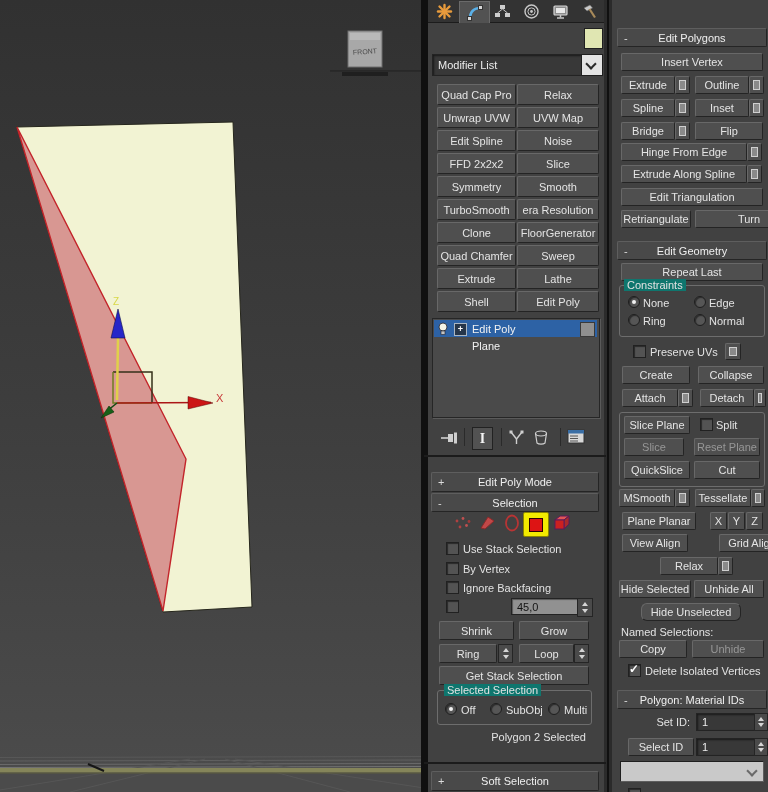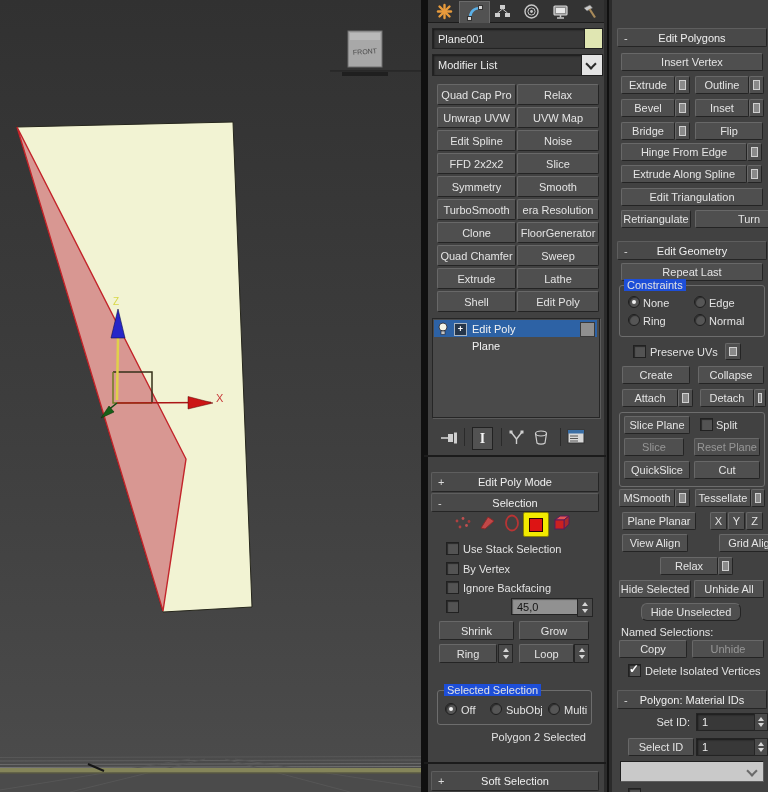--- a/index.html
+++ b/index.html
@@ -48,21 +48,21 @@
         border-top:4px solid #d5d5d5;}
   
   .cb{width:11px;height:11px;background:#535353;border:1px solid #212121;
       box-shadow:inset 1px 1px 1px rgba(0,0,0,.5);}
   .cb.on::after{content:"\2713";position:absolute;left:0px;top:-3px;color:#ffffff;font-size:12px;font-weight:bold;}
   .radio{width:10px;height:10px;border-radius:50%;background:#565656;border:1px solid #1e1e1e;
       box-shadow:inset 1px 1px 1px rgba(0,0,0,.5);}
   .radio.on::after{content:"";position:absolute;left:3px;top:3px;width:4px;height:4px;border-radius:50%;background:#f2f2f2;}
   .lbl{color:#e2e2e2;white-space:nowrap;}
   .grp{border:1px solid #6d6d6d;border-radius:3px;}
-  .grplbl{background:#1d4ed8;padding:0 3px;color:#e2e2e2;white-space:nowrap;}
+  .grplbl{background:#0f766e;padding:0 3px;color:#e2e2e2;white-space:nowrap;}
   .chev{width:6px;height:6px;border-right:2px solid #2a2a2a;border-bottom:2px solid #2a2a2a;transform:rotate(45deg);}
   
   .soActive{background:#f2ea00;border:1px solid #8a8400;border-radius:2px;
       display:flex;align-items:center;justify-content:center;}
   .stackrow{display:flex;align-items:center;color:#f2f2f2;}
 </style>
 </head>
 <body>
 
 <div id="app">
@@ -160,21 +160,20 @@
       </svg>
     </div>
     <div class="abs tab" style="left:147px;top:1px;">
       <svg width="17" height="17">
         <path d="M3,5 L9,2 L11.5,5 L6,8 Z" fill="#c9c9c9" stroke="#6a6a6a" stroke-width="0.6"></path>
         <line x1="8.5" y1="6" x2="14" y2="14.5" stroke="#a88a5a" stroke-width="2.2"></line>
       </svg>
     </div>
   </div>
 
-  <div class="abs field" style="left:432px;top:28px;width:148px;height:19px;">Plane001</div>
   <div class="abs" style="left:584px;top:28px;width:17px;height:19px;background:#e0e6b2;border:1px solid #1f1f1f;"></div>
 
   <div class="abs field" style="left:432px;top:54px;width:149px;height:20px;">Modifier List</div>
   <div class="abs" style="left:581px;top:54px;width:20px;height:20px;background:#e4e4e4;border:1px solid #1f1f1f;">
     <span class="abs chev" style="left:5px;top:5px;"></span>
   </div>
 
   <div class="abs btn" style="left:437px;top:84px;width:77px;height:19px;">Quad Cap Pro</div>
   <div class="abs btn" style="left:517px;top:84px;width:80px;height:19px;">Relax</div>
   <div class="abs btn" style="left:437px;top:107px;width:77px;height:19px;">Unwrap UVW</div>
@@ -292,20 +291,21 @@
   <div class="abs btn" style="left:439px;top:644px;width:56px;height:17px;">Ring</div>
   <div class="abs spin" style="left:498px;top:644px;width:13px;height:17px;">
     <span class="tri-up"></span>
     <span class="tri-dn"></span>
   </div>
   <div class="abs btn" style="left:519px;top:644px;width:53px;height:17px;">Loop</div>
   <div class="abs spin" style="left:574px;top:644px;width:13px;height:17px;">
     <span class="tri-up"></span>
     <span class="tri-dn"></span>
   </div>
+  <div class="abs btn" style="left:439px;top:666px;width:148px;height:17px;">Get Stack Selection</div>
 
   <div class="abs grp" style="left:437px;top:690px;width:153px;height:33px;"></div>
   <span class="abs grplbl" style="left:444px;top:684px;">Selected Selection</span>
   <span class="abs radio on" style="left:445px;top:703px;"></span>
   <span class="abs lbl" style="left:461px;top:704px;">Off</span>
   <span class="abs radio" style="left:490px;top:703px;"></span>
   <span class="abs lbl" style="left:506px;top:704px;">SubObj</span>
   <span class="abs radio" style="left:548px;top:703px;"></span>
   <span class="abs lbl" style="left:564px;top:704px;">Multi</span>
 
@@ -319,21 +319,21 @@
 
   <div class="abs hdr" style="left:617px;top:28px;width:148px;height:17px;">
     <span class="hs">-</span>
     <span class="ht">Edit Polygons</span>
   </div>
   <div class="abs btn" style="left:621px;top:53px;width:140px;height:16px;">Insert Vertex</div>
   <div class="abs btn" style="left:621px;top:76px;width:52px;height:16px;">Extrude</div>
   <div class="abs sbox" style="left:675px;top:76px;width:13px;height:16px;"></div>
   <div class="abs btn" style="left:695px;top:76px;width:52px;height:16px;">Outline</div>
   <div class="abs sbox" style="left:749px;top:76px;width:13px;height:16px;"></div>
-  <div class="abs btn" style="left:621px;top:99px;width:52px;height:16px;">Bevel</div>
+  <div class="abs btn" style="left:621px;top:99px;width:52px;height:16px;">Spline</div>
   <div class="abs sbox" style="left:675px;top:99px;width:13px;height:16px;"></div>
   <div class="abs btn" style="left:695px;top:99px;width:52px;height:16px;">Inset</div>
   <div class="abs sbox" style="left:749px;top:99px;width:13px;height:16px;"></div>
   <div class="abs btn" style="left:621px;top:122px;width:52px;height:16px;">Bridge</div>
   <div class="abs sbox" style="left:675px;top:122px;width:13px;height:16px;"></div>
   <div class="abs btn" style="left:695px;top:122px;width:66px;height:16px;">Flip</div>
   <div class="abs btn" style="left:621px;top:143px;width:124px;height:16px;">Hinge From Edge</div>
   <div class="abs sbox" style="left:747px;top:143px;width:13px;height:16px;"></div>
   <div class="abs btn" style="left:621px;top:165px;width:124px;height:16px;">Extrude Along Spline</div>
   <div class="abs sbox" style="left:747px;top:165px;width:13px;height:16px;"></div>

